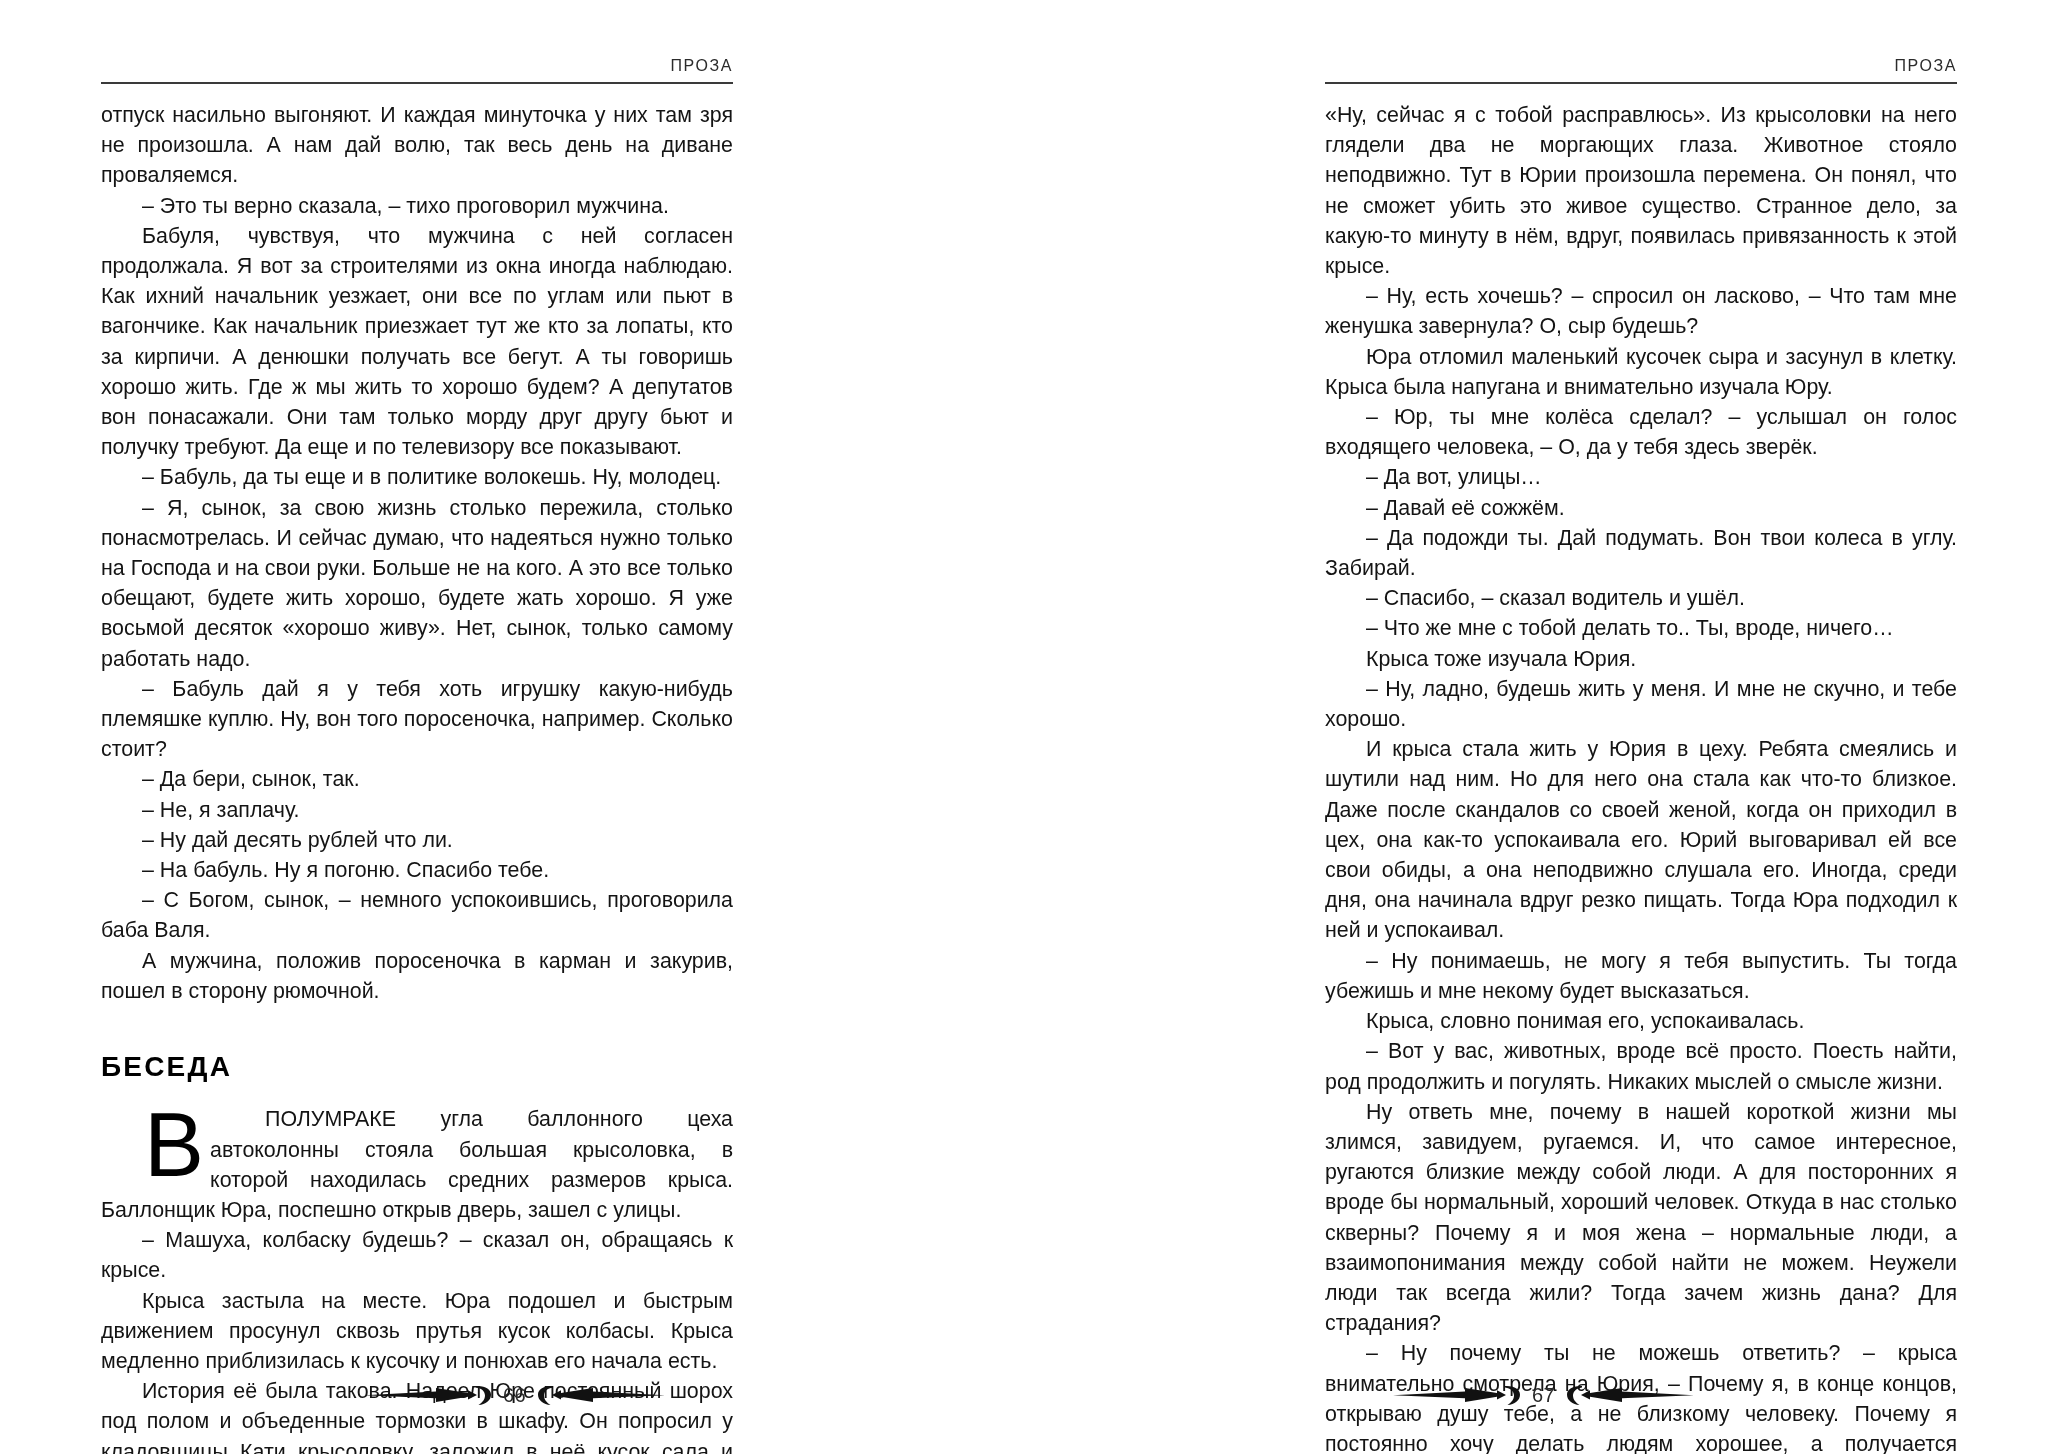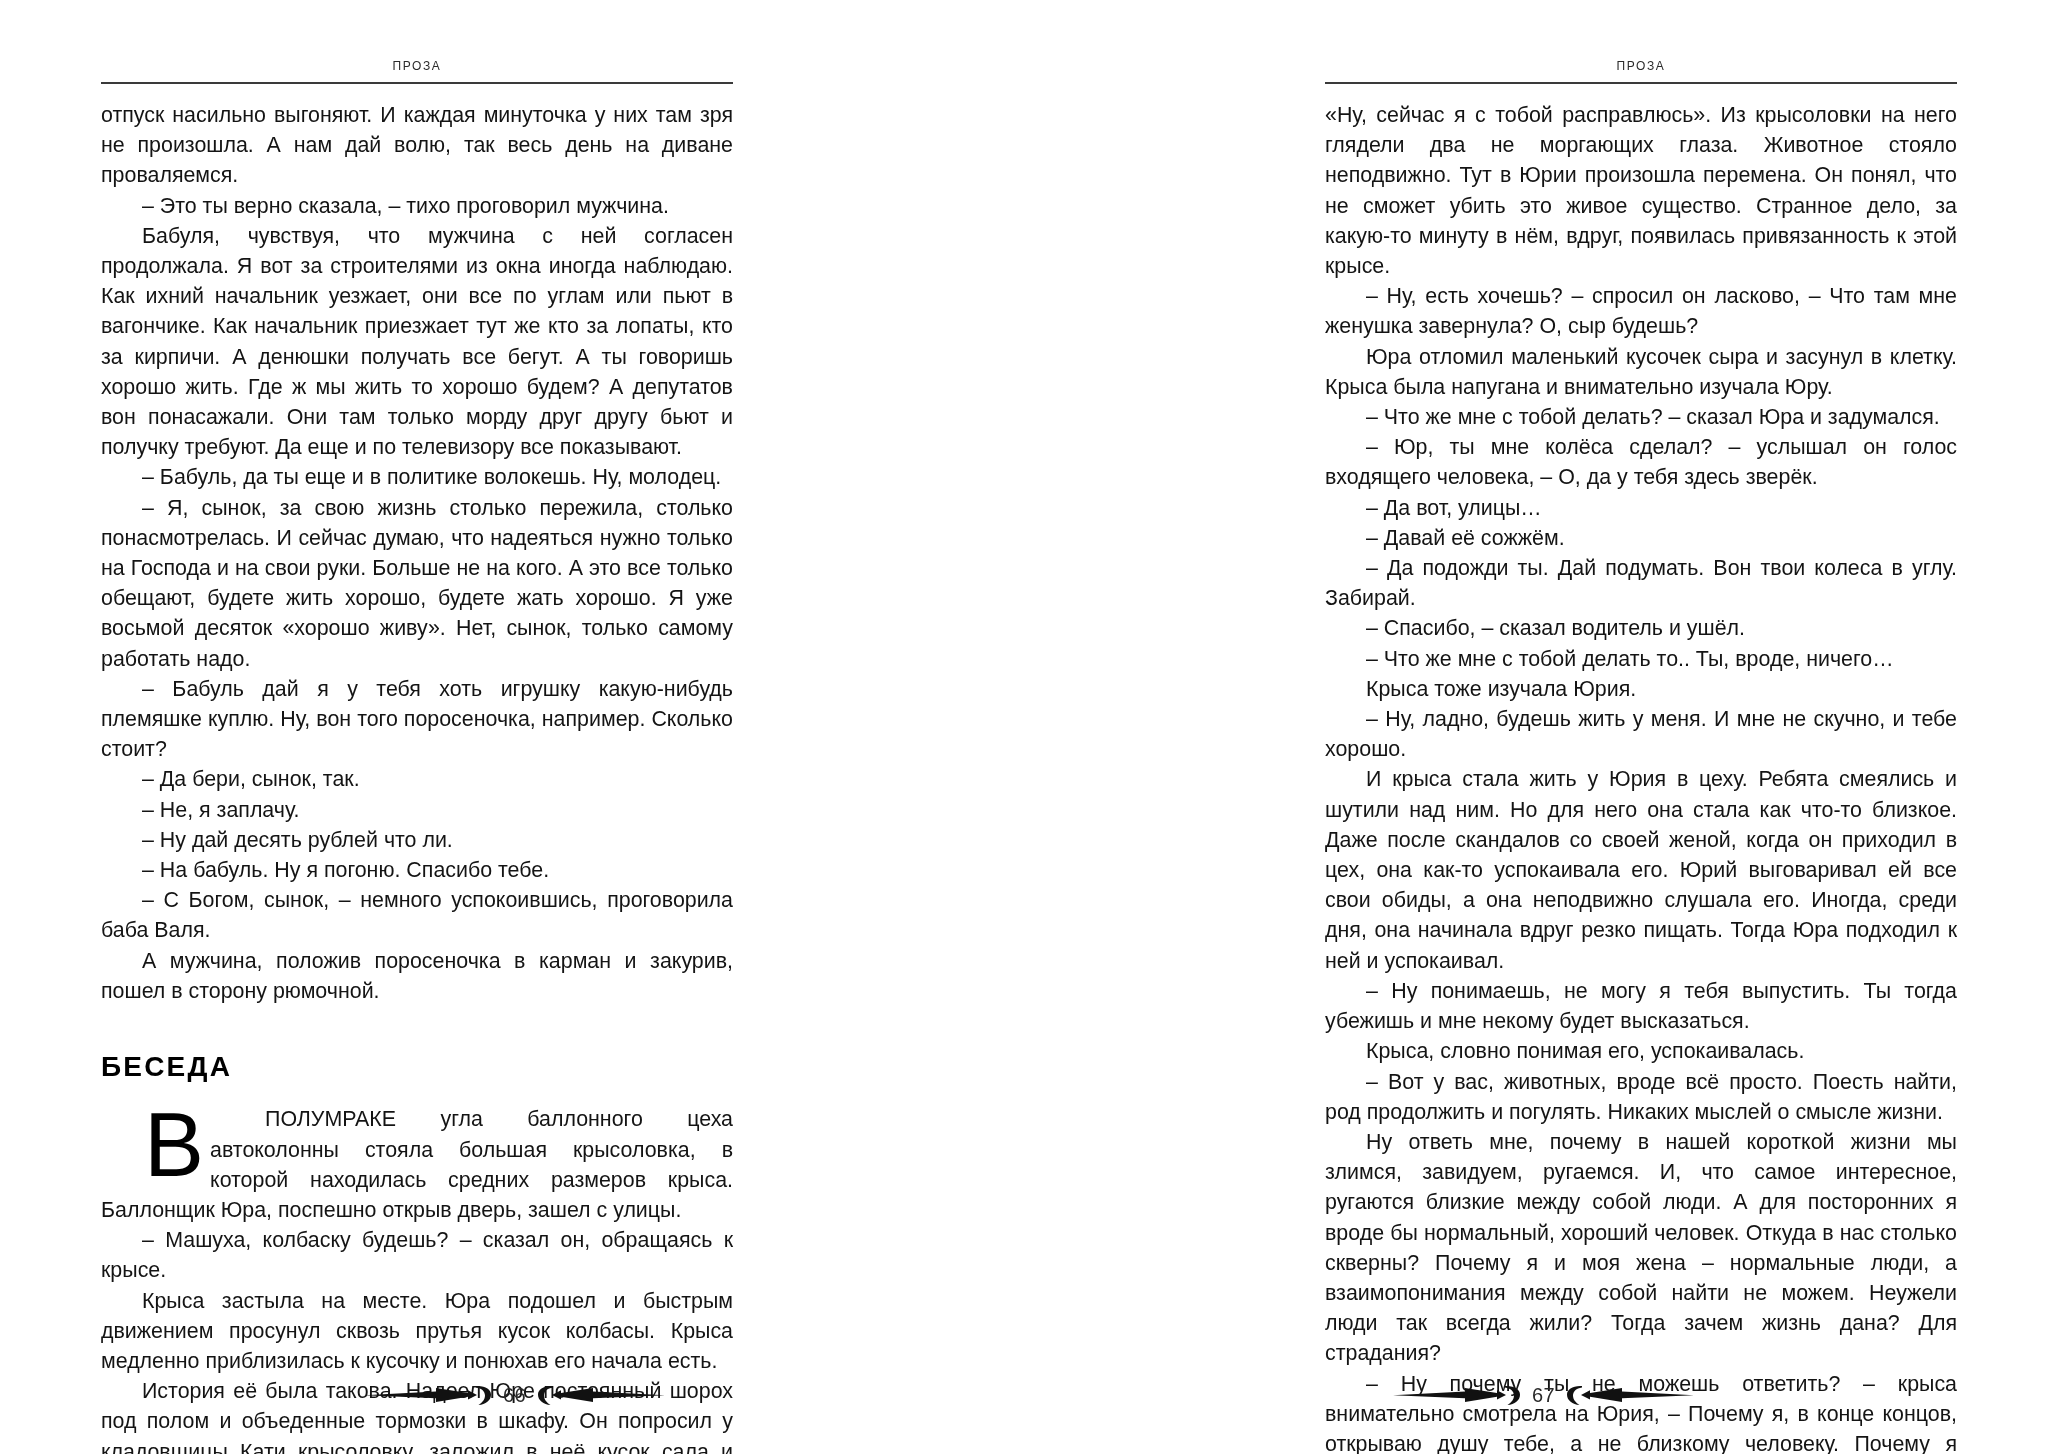--- a/index.html
+++ b/index.html
@@ -32,23 +32,23 @@
     position: absolute;
     top: 55px;
     width: 632px;
     height: 1330px;
   }
   .page-left .page-inner  { left: 101px; }
   .page-right .page-inner { left: 296px; }
 
   
   .running-head {
-    font-size: 12px;
+    font-size: 16px;
     letter-spacing: 1.6px;
-    text-align: center;
+    text-align: right;
     color: #2b2b2b;
     height: 22px;
     line-height: 22px;
     font-weight: 400;
   }
   .head-rule {
     border-top: 2.4px solid #3a3a3a;
     margin-top: 5px;
     margin-bottom: 16px;
     width: 100%;
@@ -176,21 +176,20 @@
   <div class="page page-right">
     <div class="page-inner">
 
       <div class="running-head">ПРОЗА</div>
       <div class="head-rule"></div>
 
       <div class="col">
         <p class="noindent">«Ну, сейчас я с тобой расправлюсь». Из крысоловки на него глядели два не моргающих глаза. Животное стояло неподвижно. Тут в Юрии произошла перемена. Он понял, что не сможет убить это живое существо. Странное дело, за какую-то минуту в нём, вдруг, появилась привязанность к этой крысе.</p>
         <p>– Ну, есть хочешь? – спросил он ласково, – Что там мне женушка завернула? О, сыр будешь?</p>
         <p>Юра отломил маленький кусочек сыра и засунул в клетку. Крыса была напугана и внимательно изучала Юру.</p>
-        <p>– Что же мне с тобой делать? – сказал Юра и задумался.</p>
         <p>– Юр, ты мне колёса сделал? – услышал он голос входящего человека, – О, да у тебя здесь зверёк.</p>
         <p>– Да вот, улицы…</p>
         <p>– Давай её сожжём.</p>
         <p>– Да подожди ты. Дай подумать. Вон твои колеса в углу. Забирай.</p>
         <p>– Спасибо, – сказал водитель и ушёл.</p>
         <p>– Что же мне с тобой делать то.. Ты, вроде, ничего…</p>
         <p>Крыса тоже изучала Юрия.</p>
         <p>– Ну, ладно, будешь жить у меня. И мне не скучно, и тебе хорошо.</p>
         <p>И крыса стала жить у Юрия в цеху. Ребята смеялись и шутили над ним. Но для него она стала как что-то близкое. Даже после скандалов со своей женой, когда он приходил в цех, она как-то успокаивала его. Юрий выговаривал ей все свои обиды, а она неподвижно слушала его. Иногда, среди дня, она начинала вдруг резко пищать. Тогда Юра подходил к ней и успокаивал.</p>
         <p>– Ну понимаешь, не могу я тебя выпустить. Ты тогда убежишь и мне некому будет высказаться.</p>

